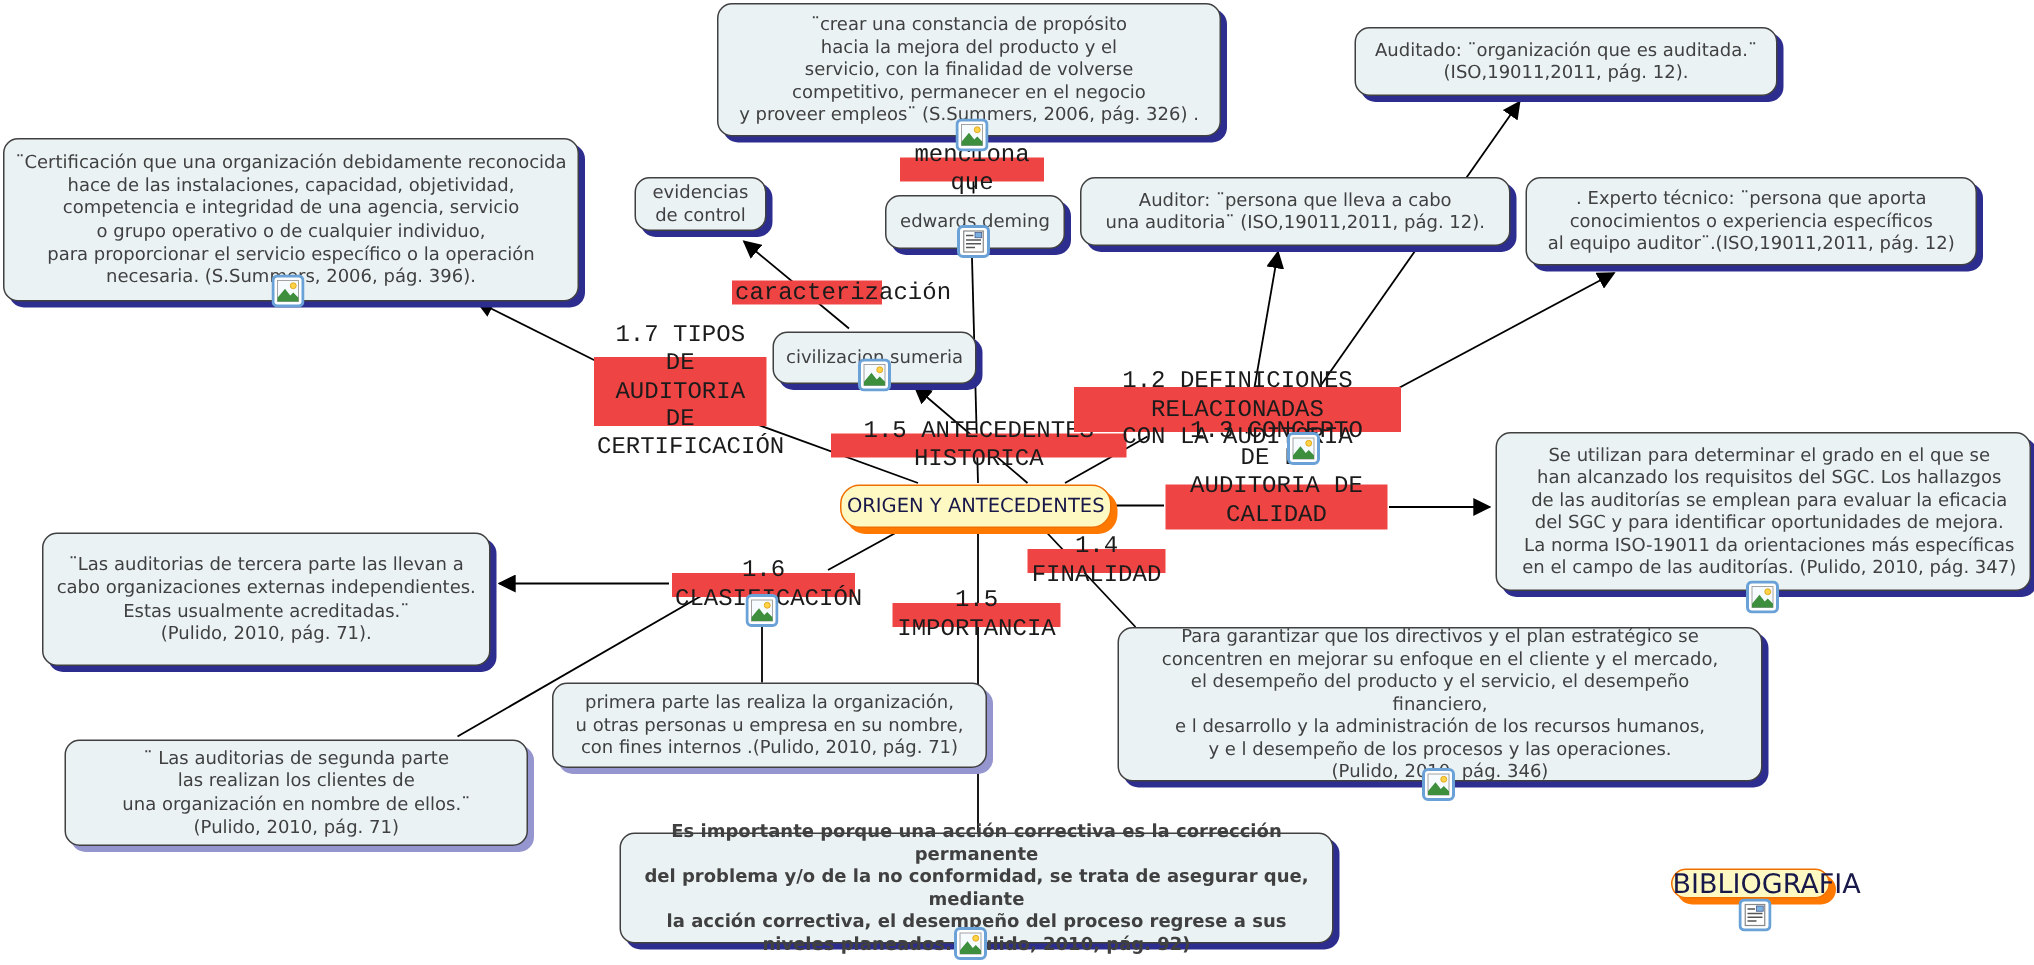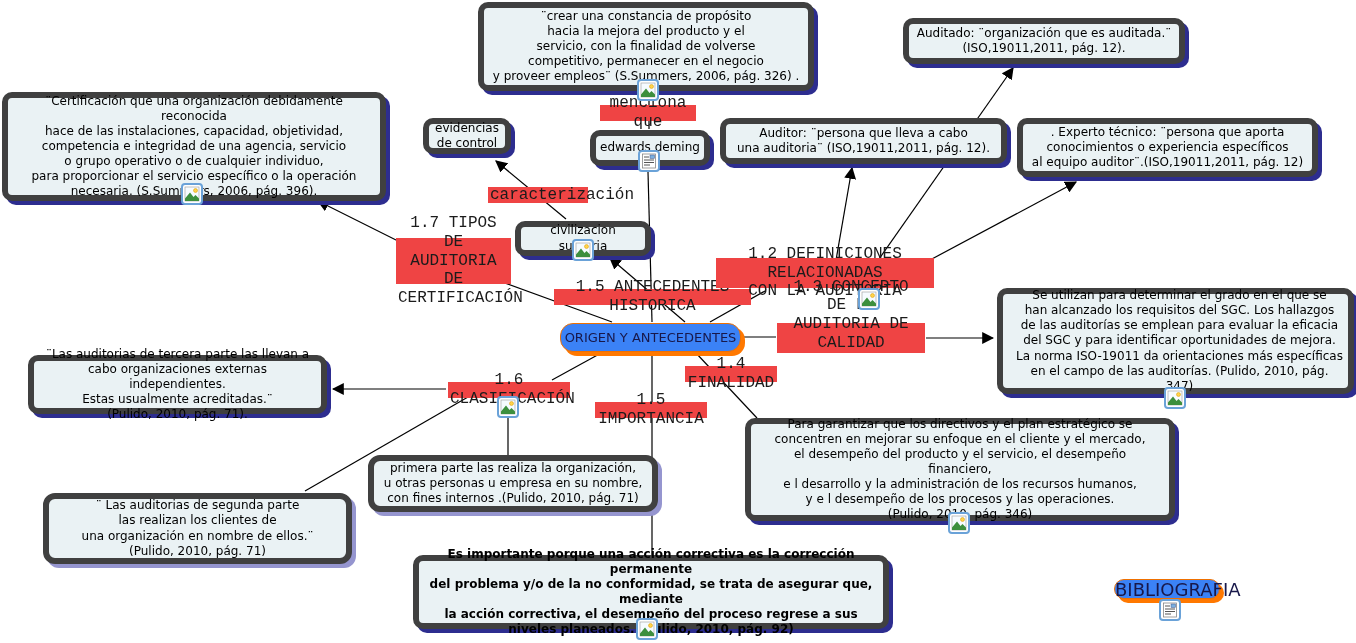--- a/index.html
+++ b/index.html
@@ -1,25 +1,25 @@
 <!DOCTYPE html>
 <html><head>
 <meta charset="utf-8">
 <style>
   html,body{margin:0;padding:0;background:#ffffff;}
   .canvas{position:relative;width:1356px;height:643px;background:#ffffff;
           font-family:"DejaVu Sans","Liberation Sans",sans-serif;overflow:hidden;}
   svg.wires{position:absolute;left:0;top:0;z-index:0;}
-  .concept{position:absolute;z-index:2;background:#eaf2f4;border:6px solid #404040;
+  .concept{position:absolute;z-index:2;background:#eaf2f4;border:1px solid #404040;
            border-radius:10px;box-shadow:4px 4px 0 #2d2d8f;
            display:flex;align-items:center;justify-content:center;
-           color:#000000;font-size:12px;line-height:1.26;padding:2px 4px;box-sizing:border-box;}
-  .concept.light{box-shadow:4px 4px 0 #9595cf;border-radius:12px;}
+           color:#404040;font-size:12px;line-height:1.26;padding:2px 4px;box-sizing:border-box;}
+  .concept.light{box-shadow:4px 4px 0 #9595cf;}
   .concept .txt{white-space:pre-line;text-align:center;width:100%;}
-  .node-yellow{position:absolute;z-index:2;background:#3b82f6;border:1px solid #ef7000;
+  .node-yellow{position:absolute;z-index:2;background:#fef9c3;border:1px solid #ef7000;
            border-radius:13px;box-shadow:4px 4px 0 #ff7800;
            display:flex;align-items:center;justify-content:center;
            color:#18184a;font-size:13px;box-sizing:border-box;}
   .node-yellow .txt{white-space:pre-line;text-align:center;width:100%;}
   .linklabel{position:absolute;z-index:1;background:#ef4444;color:#1b1b1b;font-size:16px;
            line-height:1.18;display:flex;align-items:center;justify-content:center;
            padding:0 2px;box-sizing:border-box;font-family:Liberation Mono, monospace;}
   .linklabel .txt{white-space:pre-line;text-align:center;width:100%;}
   .res-icon{position:absolute;z-index:5;width:22px;height:22px;}
 </style>
@@ -104,21 +104,21 @@
 
   <div class="concept" style="left:997px;top:288px;width:357px;height:106px;padding-left:12px;">
     <span class="txt">Se utilizan para determinar el grado en el que se
 han alcanzado los requisitos del SGC. Los hallazgos
 de las auditorías se emplean para evaluar la eficacia
 del SGC y para identificar oportunidades de mejora.
 La norma ISO-19011 da orientaciones más específicas
 en el campo de las auditorías. (Pulido, 2010, pág. 347)</span>
   </div>
 
-  <div class="concept" style="left:28px;top:355px;width:299px;height:59px;">
+  <div class="concept" style="left:28px;top:355px;width:299px;height:89px;">
     <span class="txt">¨Las auditorias de tercera  parte las llevan a
 cabo organizaciones externas independientes.
 Estas usualmente acreditadas.¨
 (Pulido, 2010, pág. 71).</span>
   </div>
 
   <div class="concept light" style="left:43px;top:493px;width:309px;height:71px;">
     <span class="txt">¨ Las auditorias de segunda parte
 las realizan los clientes de
 una organización  en nombre de ellos.¨

